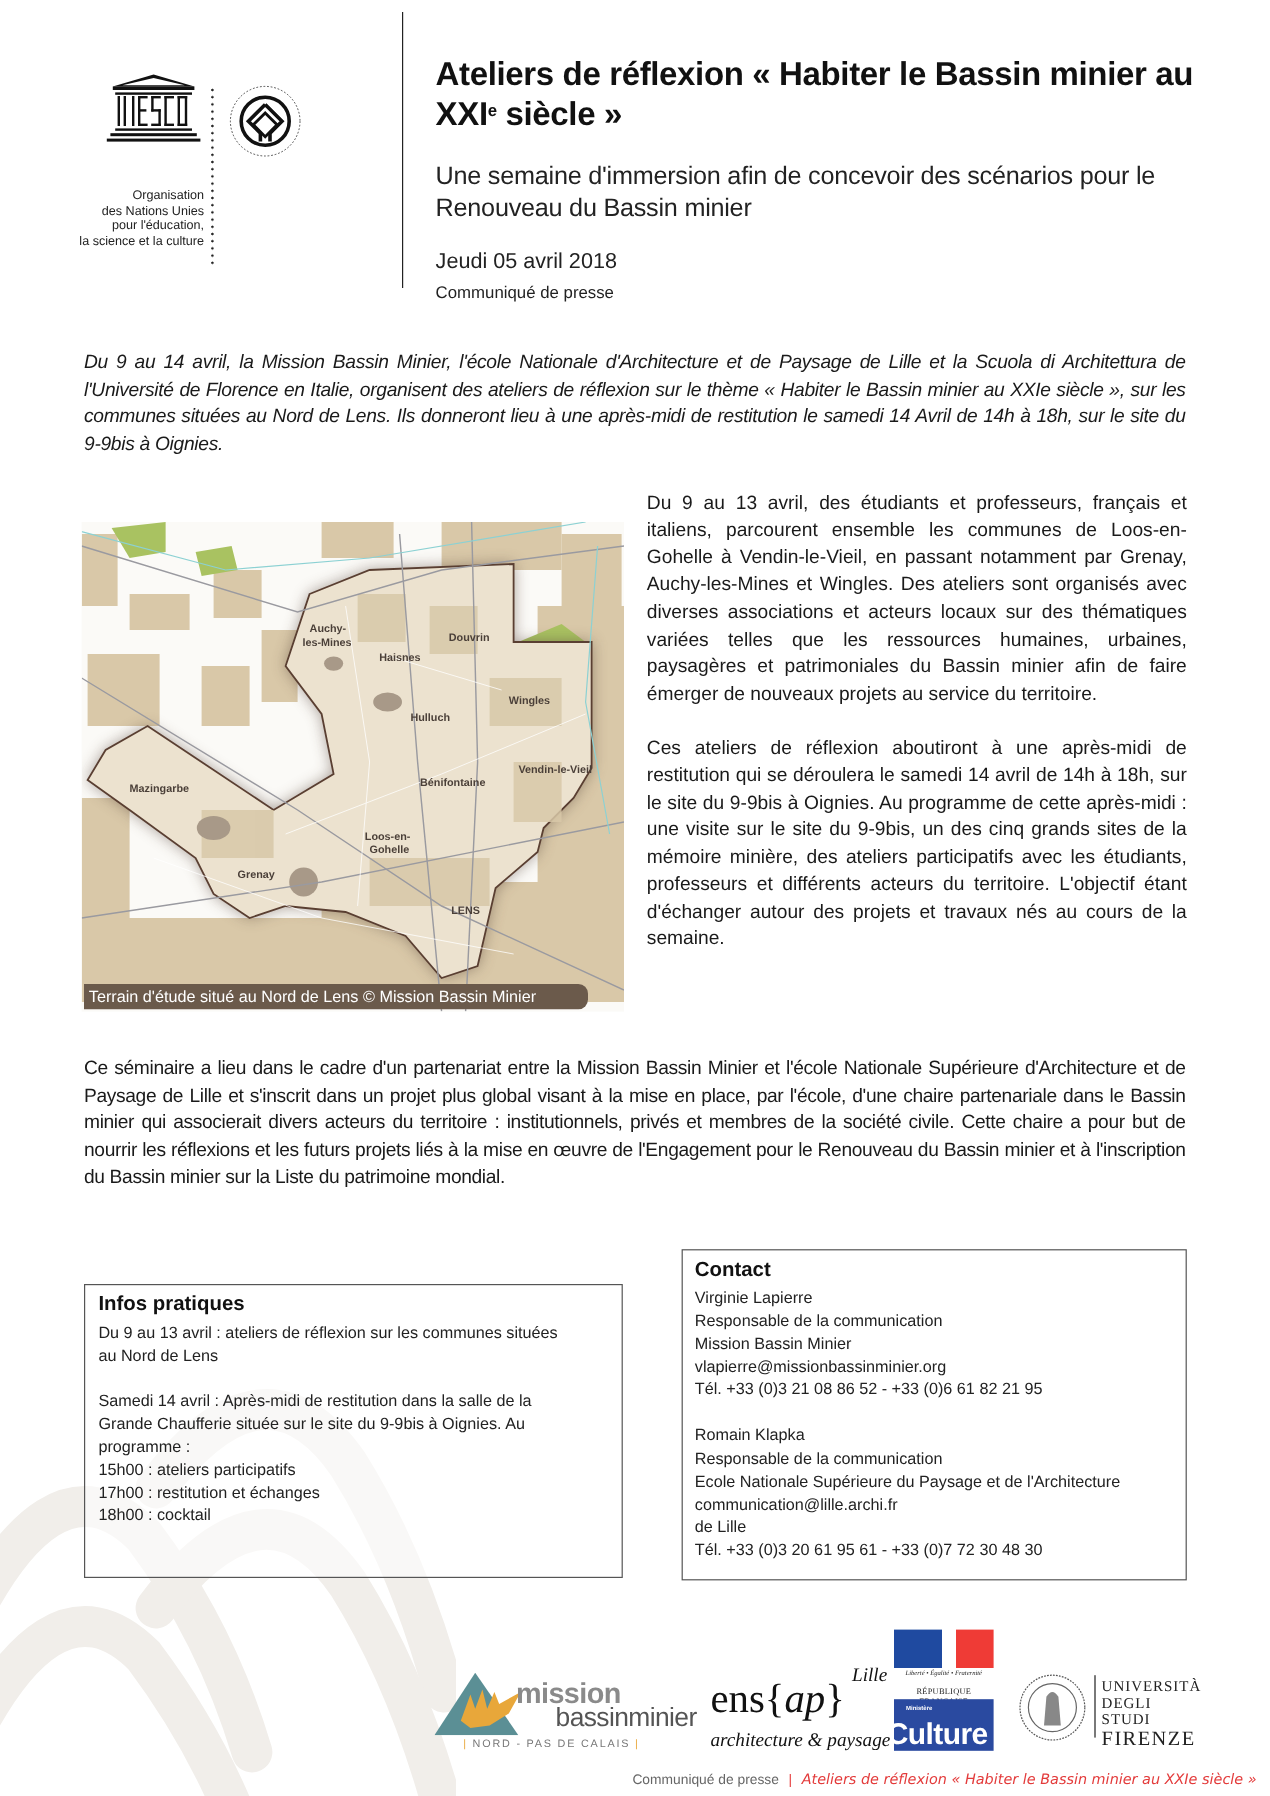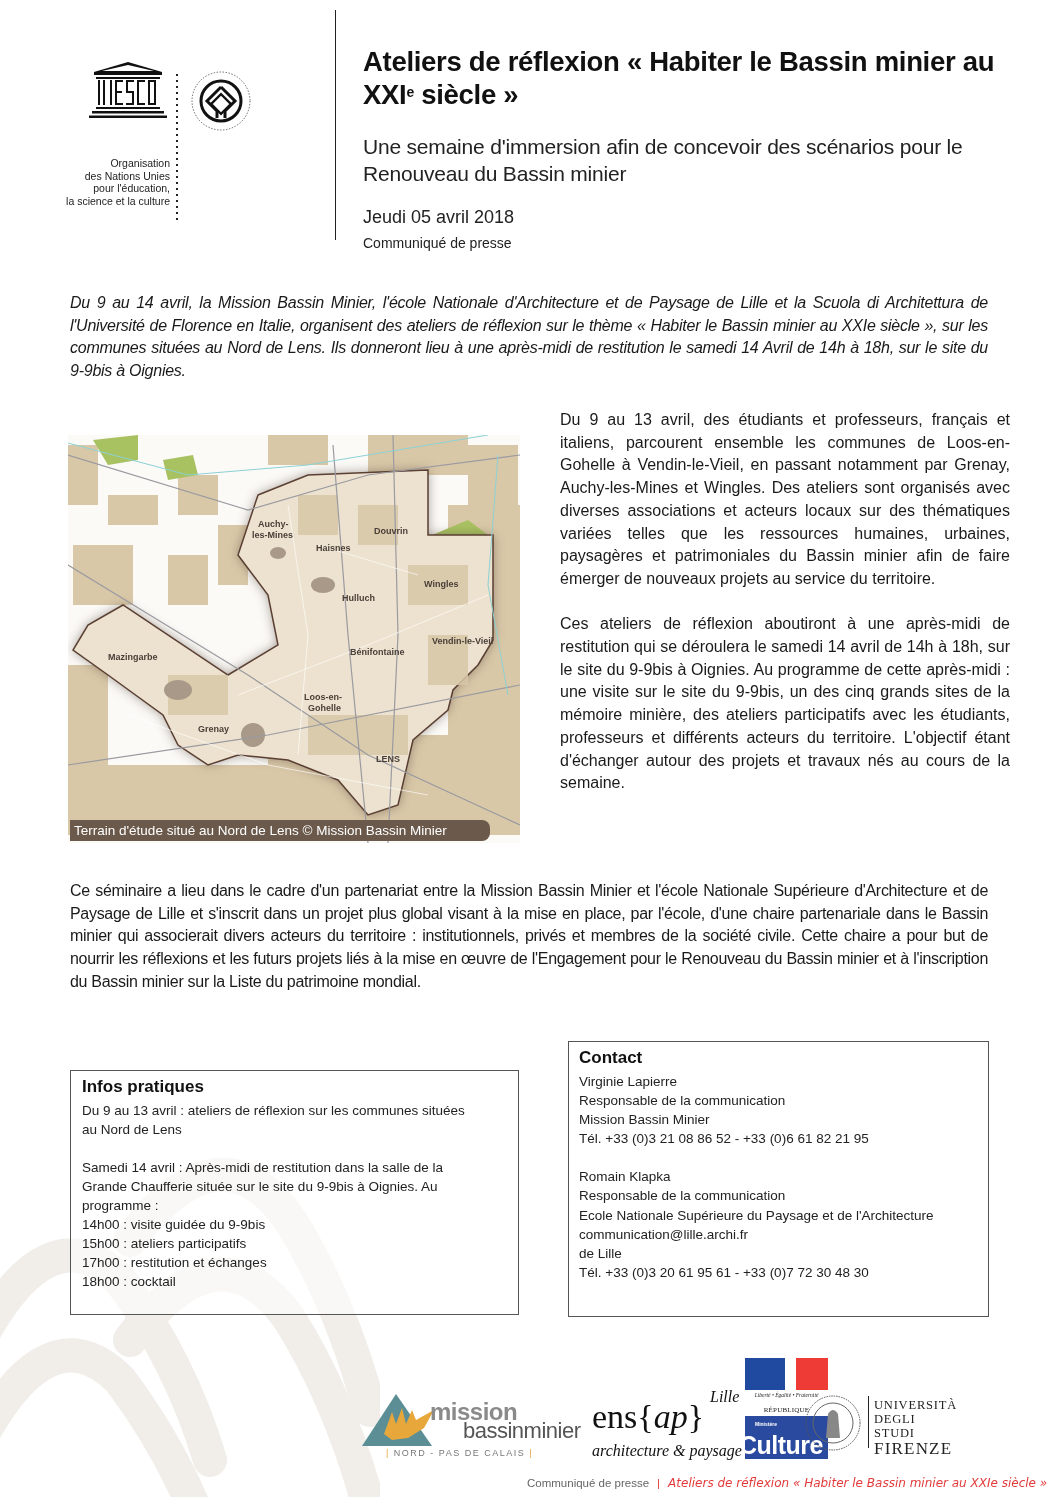--- a/index.html
+++ b/index.html
@@ -36,21 +36,21 @@
 
   
   .map { position: absolute; left: 68px; top: 435px; width: 452px; height: 408px; background: #fbfaf7; overflow: hidden; }
   .map svg { position: absolute; left: 0; top: 0; }
   .map-caption { position: absolute; left: 70px; top: 820px; width: 420px; height: 21px;
     background: #6b5a4b; border-radius: 0 8px 8px 0; color: #fff; font-size: 13.5px;
     line-height: 21px; padding-left: 4px; white-space: nowrap; }
 
   
   .right-col { position: absolute; left: 539px; top: 409px; width: 450px;
-    font-size: 16px; line-height: 22.7px; text-align: justify; color: #1a1a1a; margin-left: 21px; }
+    font-size: 16px; line-height: 22.7px; text-align: justify; color: #1a1a1a; }
   .right-col p { margin-bottom: 22.7px; }
 
   .body-para { position: absolute; left: 70px; top: 880px; width: 918px;
     font-size: 16px; line-height: 22.7px; text-align: justify; color: #1a1a1a; letter-spacing: -0.3px; }
 
   
   .infos-box { position: absolute; left: 70px; top: 1070px; width: 449px; height: 245px;
     border: 1.5px solid #555; background: rgba(255,255,255,0.6); padding: 6px 10px 0 11px; z-index: 2; }
   .box-title { font-size: 17px; font-weight: bold; color: #111; margin-bottom: 4px; }
   .infos-box .line { font-size: 13.5px; line-height: 19px; color: #222; }
@@ -75,21 +75,21 @@
 
   .logo-rf { position: absolute; left: 745px; top: 1358px; width: 83px; height: 90px; }
   .rf-flag { position: absolute; left: 0; top: 0; width: 83px; height: 32px;
     background: linear-gradient(90deg, #1f4aa0 0 48%, #ffffff 48% 62%, #ef3b36 62% 100%); }
   .rf-motto { position: absolute; left: 0; top: 34px; width: 83px; font-family: "Liberation Serif", serif; font-style: italic; font-size: 5.5px; text-align: center; color: #222; }
   .rf-name { position: absolute; left: 0; top: 48px; width: 83px; font-family: "Liberation Serif", serif; font-size: 7px; text-align: center; color: #222; letter-spacing: 0.2px; }
   .logo-culture { position: absolute; left: 745px; top: 1416px; width: 83px; height: 43px; background: #2a4aa0; overflow: hidden; }
   .culture-small { position: absolute; left: 10px; top: 5px; font-size: 5px; color: #fff; font-weight: bold; }
   .culture-big { position: absolute; left: -6px; top: 15px; font-size: 25px; font-weight: bold; color: #fff; letter-spacing: -0.5px; }
 
-  .logo-unifi { position: absolute; left: 804px; top: 1392px; width: 150px; height: 60px; }
+  .logo-unifi { position: absolute; left: 848px; top: 1392px; width: 150px; height: 60px; }
   .unifi-seal { position: absolute; left: 0; top: 2px; width: 58px; height: 58px; }
   .unifi-bar { position: absolute; left: 64px; top: 4px; width: 1px; height: 52px; background: #222; }
   .unifi-text { position: absolute; left: 70px; top: 6px; font-family: "Liberation Serif", serif; font-size: 12.5px; line-height: 14px; color: #222; letter-spacing: 0.8px; }
   .unifi-text .big { font-size: 17px; letter-spacing: 1.2px; line-height: 18px; }
 
   .footer-line { position: absolute; left: 527px; top: 1476px; white-space: nowrap; font-size: 11.5px; color: #666; }
   .footer-line .sep { color: #e63b3b; margin: 0 8px; }
   .footer-line .red { color: #e33b3b; font-family: "DejaVu Sans", sans-serif; font-style: italic; font-size: 12px; }
 </style>
 </head>
@@ -251,31 +251,31 @@
 <p class="body-para">Ce séminaire a lieu dans le cadre d'un partenariat entre la Mission Bassin Minier et l'école Nationale  Supérieure d'Architecture et de Paysage de Lille et s'inscrit dans un projet plus global visant à la mise en place, par l'école, d'une chaire partenariale dans le Bassin minier qui associerait divers acteurs du territoire : institutionnels, privés et membres de la société civile. Cette chaire a pour but de nourrir les réflexions et les futurs projets liés à la mise en œuvre de l'Engagement pour le Renouveau du Bassin minier et à l'inscription du Bassin minier sur la Liste du patrimoine mondial.</p>
 
 <div class="infos-box">
   <div class="box-title">Infos pratiques</div>
   <div class="line">Du 9 au 13 avril : ateliers de réflexion sur les communes situées</div>
   <div class="line">au Nord de Lens</div>
   <div class="gap"></div>
   <div class="line">Samedi 14 avril : Après-midi de restitution dans la salle de la</div>
   <div class="line">Grande Chaufferie située sur le site du 9-9bis à Oignies. Au</div>
   <div class="line">programme :</div>
-  <div class="line">14h00 : visite guidée du 9-9bis</div>
   <div class="line">15h00 : ateliers participatifs</div>
   <div class="line">17h00 : restitution et échanges</div>
   <div class="line">18h00 : cocktail</div>
 </div>
 
 <div class="contact-box">
   <div class="box-title">Contact</div>
   <div class="line">Virginie Lapierre</div>
   <div class="line">Responsable de la communication</div>
   <div class="line">Mission Bassin Minier</div>
+  <div class="line">vlapierre@missionbassinminier.org</div>
   <div class="line">Tél. +33 (0)3 21 08 86 52 - +33 (0)6 61 82 21 95</div>
   <div class="gap"></div>
   <div class="line">Romain Klapka</div>
   <div class="line">Responsable de la communication</div>
   <div class="line">Ecole Nationale Supérieure du Paysage et de l'Architecture</div>
   <div class="line">communication@lille.archi.fr</div>
   <div class="line">de Lille</div>
   <div class="line">Tél. +33 (0)3 20 61 95 61 - +33 (0)7 72 30 48 30</div>
 </div>
 

